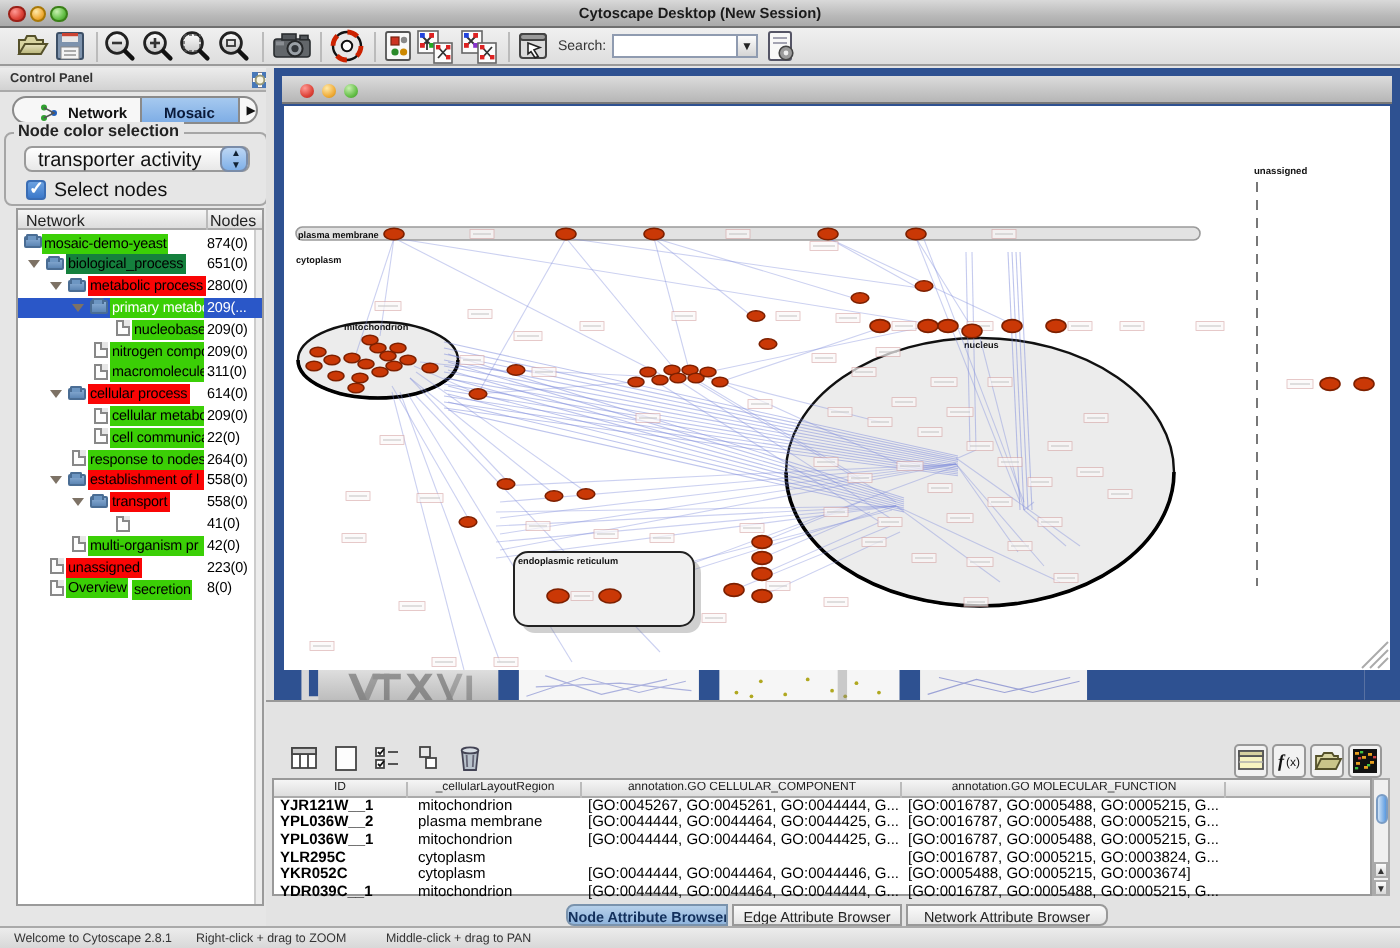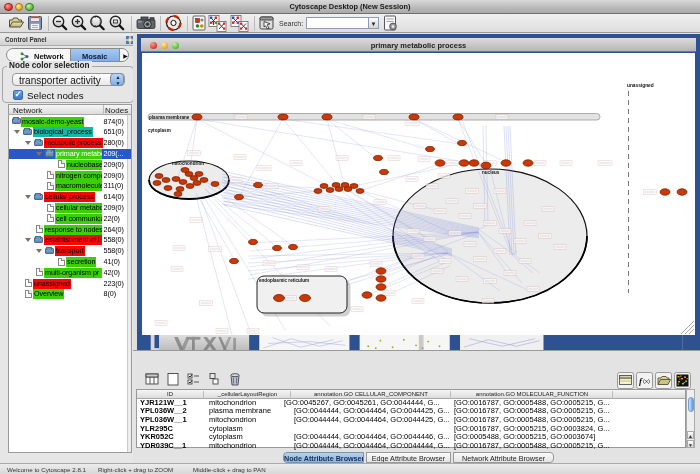--- a/index.html
+++ b/index.html
@@ -239,21 +239,21 @@
         <span class="c2">Nodes</span>
       </div>
 <div class="trow" style="top:11.2px;">
         <span class="fold" style="left:3px;"></span>
         <span class="hl" style="left:12px;background:#3bcf06;color:#000;">mosaic-demo-yeast</span>
         <span class="num" style="">874(0)</span>
       </div>
 <div class="trow" style="top:22.0px;">
         <span class="arr" style="left:5px;"></span>
         <span class="fold" style="left:14px;"></span>
-        <span class="hl" style="left:24px;background:#14b8a6;color:#000;">biological_process</span>
+        <span class="hl" style="left:24px;background:#15803d;color:#000;">biological_process</span>
         <span class="num" style="">651(0)</span>
       </div>
 <div class="trow" style="top:32.8px;">
         <span class="arr" style="left:16px;"></span>
         <span class="fold" style="left:25px;"></span>
         <span class="hl" style="left:35px;background:#fa0505;color:#000;">metabolic process</span>
         <span class="num" style="">280(0)</span>
       </div>
 <div class="trow" style="top:43.6px;background:#2a57c8;">
         <span class="arr" style="left:27px;"></span>
@@ -304,21 +304,21 @@
         <span class="num" style="">558(0)</span>
       </div>
 <div class="trow" style="top:140.8px;">
         <span class="arr" style="left:27px;"></span>
         <span class="fold" style="left:36px;"></span>
         <span class="hl" style="left:46px;background:#fa0505;color:#000;">transport</span>
         <span class="num" style="">558(0)</span>
       </div>
 <div class="trow" style="top:151.6px;">
         <span class="file" style="left:49px;"></span>
-        <span class="hl" style="left:57px;background:#3bcf06;color:#000;">secretion</span>
+        <span class="hl" style="left:57px;background:#3bcf06;color:#000;margin-top:33px;">secretion</span>
         <span class="num" style="">41(0)</span>
       </div>
 <div class="trow" style="top:162.4px;">
         <span class="file" style="left:27px;"></span>
         <span class="hl" style="left:35px;width:58px;background:#3bcf06;color:#000;">multi-organism pr</span>
         <span class="num" style="">42(0)</span>
       </div>
 <div class="trow" style="top:173.2px;">
         <span class="file" style="left:16px;"></span>
         <span class="hl" style="left:24px;background:#fa0505;color:#000;">unassigned</span>
@@ -330,21 +330,20 @@
         <span class="num" style="">8(0)</span>
       </div>
 </div>
 </div>
 <div id="dstrip" class="abs">
 <div id="netframe">
 <div id="nf-title">
 <span class="nlight" style="left:8.7px;background:radial-gradient(circle at 35% 30%,#ff9a95,#dd4338 60%,#b02820);"></span>
 <span class="nlight" style="left:19.7px;background:radial-gradient(circle at 35% 30%,#ffe9a8,#f0ad3a 60%,#c8860a);"></span>
 <span class="nlight" style="left:30.8px;background:radial-gradient(circle at 35% 30%,#c8f0b0,#66c049 60%,#3a9020);"></span>
-<span class="t">primary metabolic process</span>
 </div>
 <svg id="canvas" width="552" height="282" viewBox="0 0 553 282" preserveAspectRatio="xMinYMin slice">
 
 <rect x="6" y="60.5" width="452" height="6.5" rx="3.2" fill="#e2e2e2" stroke="#9a9a9a" stroke-width="0.8"></rect>
 <text x="7" y="66" font-size="4.6" font-weight="bold" fill="#111">plasma membrane</text>
 <text x="6" y="78.5" font-size="4.6" font-weight="bold" fill="#111">cytoplasm</text>
 
 <text x="485" y="34" font-size="4.8" font-weight="bold" fill="#111">unassigned</text>
 <line x1="486.5" y1="38" x2="486.5" y2="240" stroke="#777" stroke-width="1" stroke-dasharray="5 4"></line>
 
@@ -763,21 +762,21 @@
 <div id="dtable">
 <div id="dthdr">
 <div style="left:0;width:67px;"><span style="position:relative;top:0">ID</span></div>
 <div style="left:68px;width:86px;">_cellularLayoutRegion</div>
 <div style="left:155px;width:159px;">annotation.GO CELLULAR_COMPONENT</div>
 <div style="left:315px;width:161px;">annotation.GO MOLECULAR_FUNCTION</div>
 </div>
 <div class="drow" style="top:8.5px;left:0;width:548px;">
           <div style="left:3px;width:63px;font-weight:bold;">YJR121W__1</div>
           <div style="left:72px;width:82px;">mitochondrion</div>
-          <div style="left:147px;width:156px;">[GO:0045267, GO:0045261, GO:0044444, G...</div>
+          <div style="left:157px;width:156px;">[GO:0045267, GO:0045261, GO:0044444, G...</div>
           <div style="left:317px;width:158px;">[GO:0016787, GO:0005488, GO:0005215, G...</div>
         </div>
 <div class="drow" style="top:17.2px;left:0;width:548px;">
           <div style="left:3px;width:63px;font-weight:bold;">YPL036W__2</div>
           <div style="left:72px;width:82px;">plasma membrane</div>
           <div style="left:157px;width:156px;">[GO:0044444, GO:0044464, GO:0044425, G...</div>
           <div style="left:317px;width:158px;">[GO:0016787, GO:0005488, GO:0005215, G...</div>
         </div>
 <div class="drow" style="top:25.9px;left:0;width:548px;">
           <div style="left:3px;width:63px;font-weight:bold;">YPL036W__1</div>

